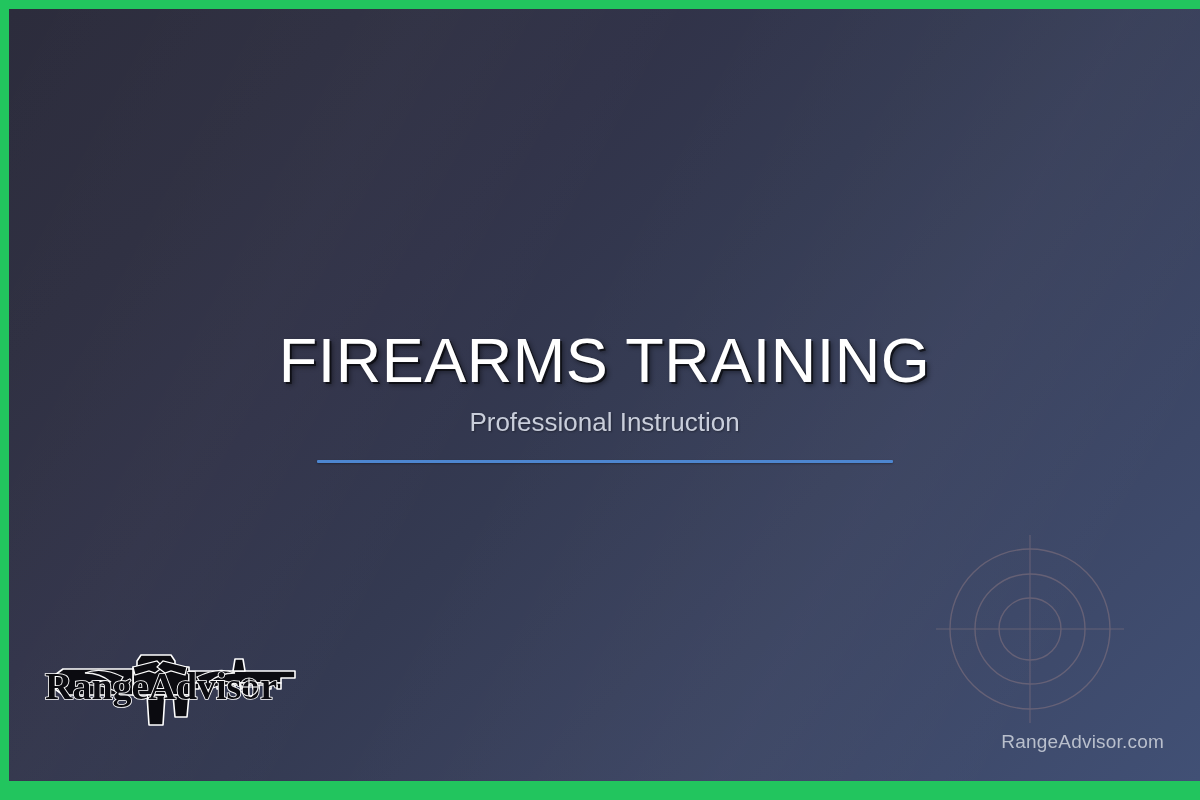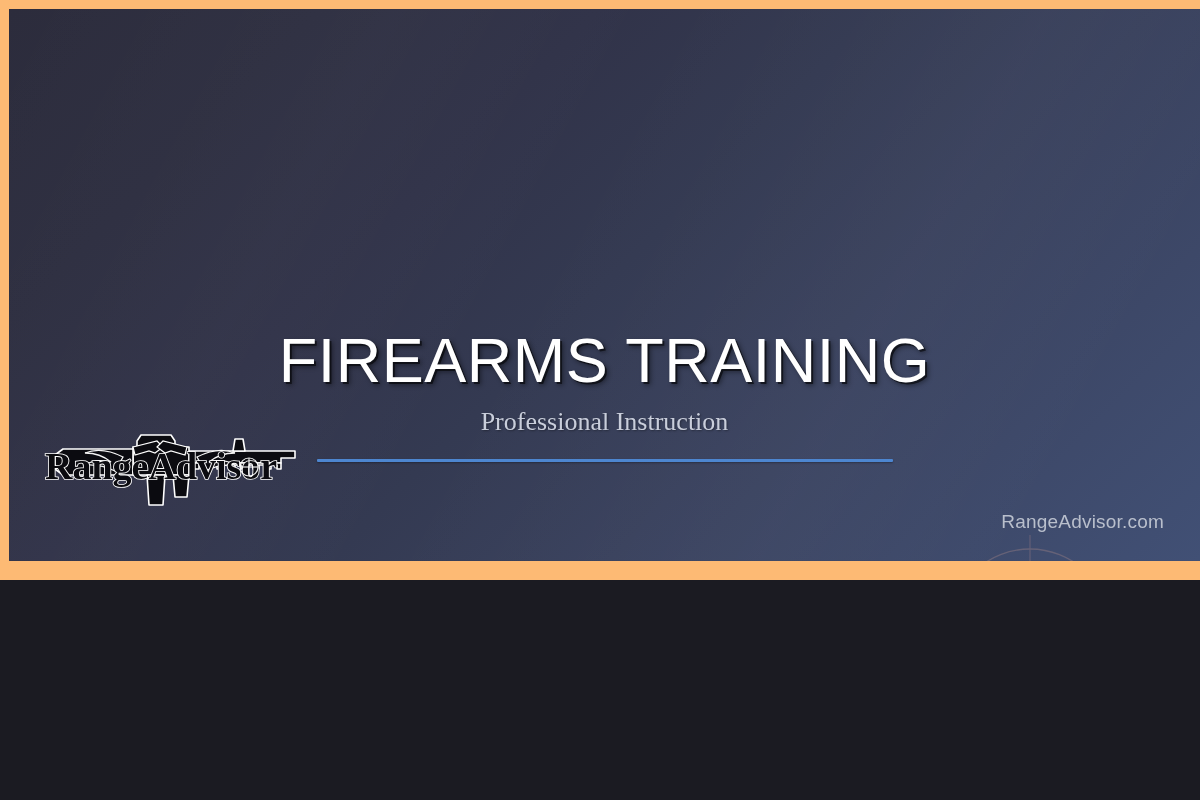--- a/index.html
+++ b/index.html
@@ -9,23 +9,23 @@
     background: #1b1b22;
   }
   body {
     font-family: "Liberation Sans", sans-serif;
   }
 
   
   .slide {
     position: relative;
     width: 1200px;
-    height: 580px;
+    height: 800px;
     overflow: hidden;
-    background: #fdba74;           
+    background: #22c55e;           
     box-sizing: border-box;
   }
 
   
   .canvas {
     position: absolute;
     left: 9px;
     top: 9px;
     right: 0px;
     bottom: 19px;
@@ -85,21 +85,21 @@
     line-height: 1.05;
     letter-spacing: 0.5px;
     color: #ffffff;
     text-shadow:
        2px 2px 0 rgba(0,0,0,0.55),
        3px 3px 5px rgba(0,0,0,0.45);
     white-space: nowrap;
   }
   .slide-subtitle {
     margin: 14px 0 6px 0;
-    font-family: Liberation Serif, serif;
+    font-family: Liberation Sans, sans-serif;
     font-size: 26px;
     font-weight: 400;
     color: #c9cedb;
     text-shadow: 1px 1px 2px rgba(0,0,0,0.35);
     white-space: nowrap;
   }
   .accent-rule {
     width: 576px;
     height: 3px;
     margin: 22px auto 0 auto;

